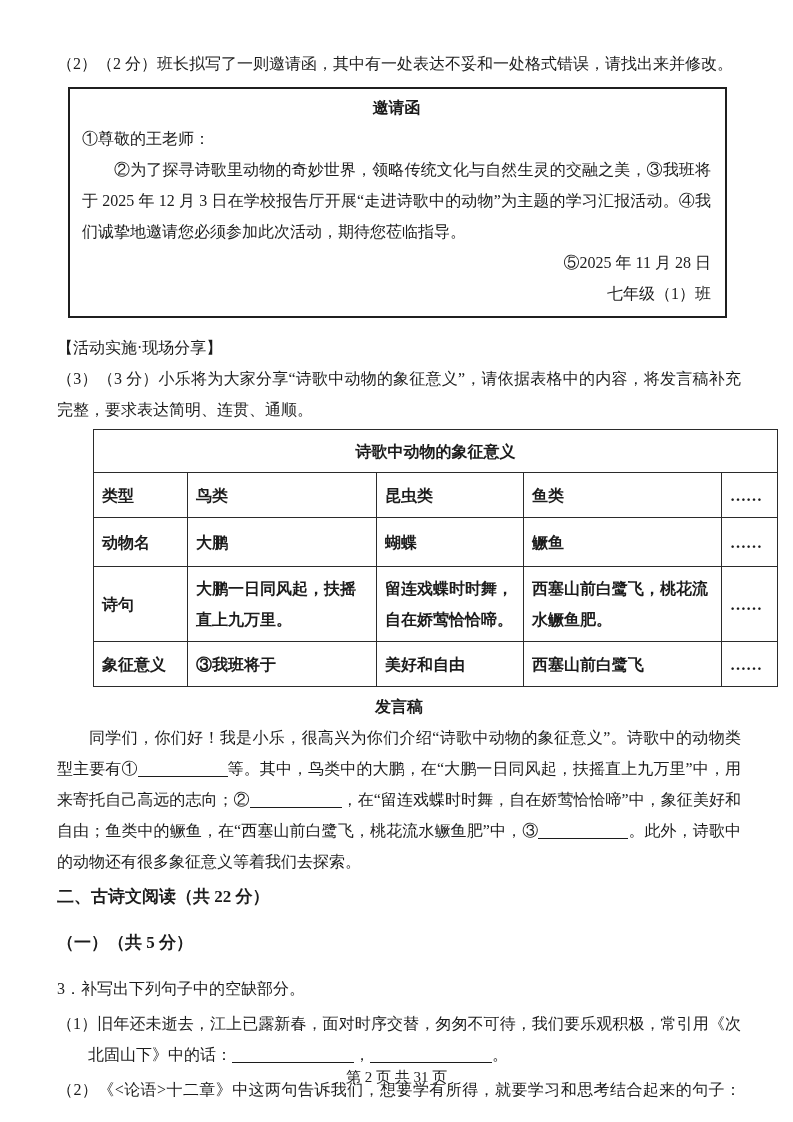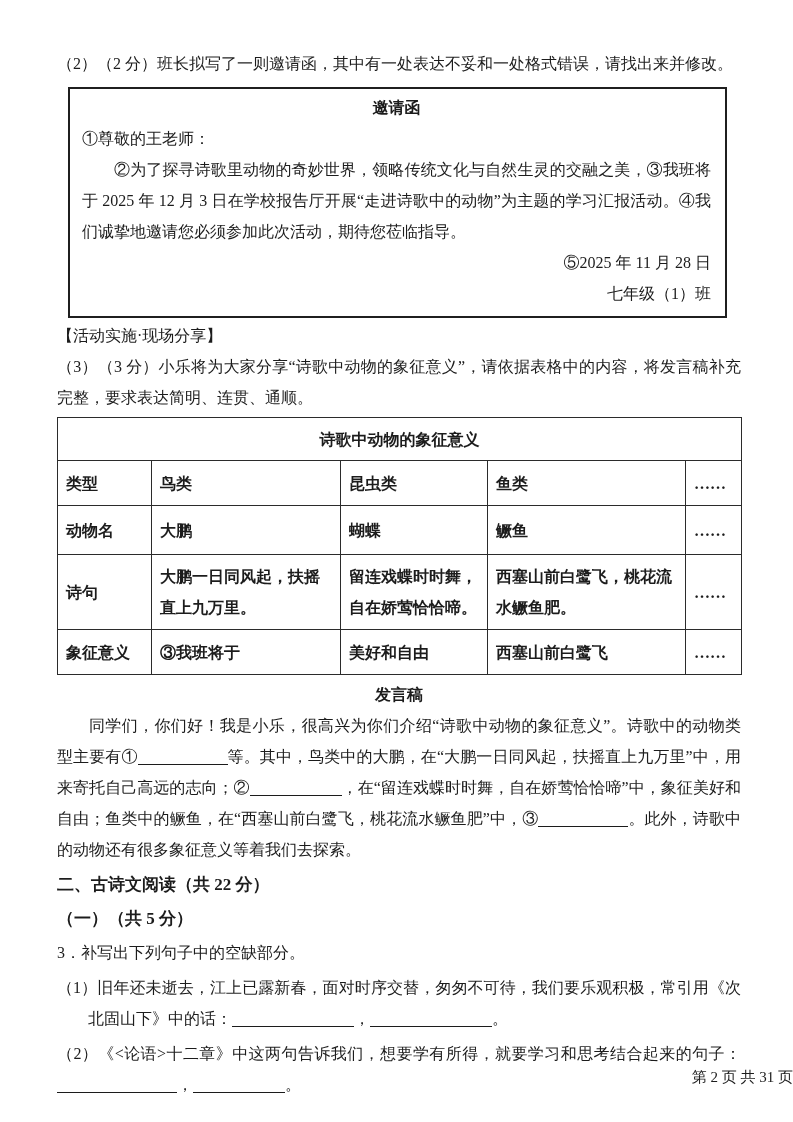--- a/index.html
+++ b/index.html
@@ -25,28 +25,29 @@
   
   .invite-box {
     border: 2px solid #1f1f1f;
     margin: 8px 14px 0 11px;
     padding: 3px 14px 7px 12px;
   }
   .invite-box p { line-height: 31px; }
 
   
   .mt4  { margin-top: 4px; }
-  .mt6  { margin-top: 2px; }
+  .mt6  { margin-top: 14px; }
 
   
   table.sym {
     border-collapse: collapse;
     table-layout: fixed;
     width: 684px;
     margin-top: 4px;
+    margin-left: 36px;
   }
   table.sym td {
     border: 1px solid #2b2b2b;
     font-size: 16px;
     line-height: 31px;
     padding: 2px 8px;
     vertical-align: middle;
     text-align: left;
     overflow: hidden;
     font-weight: bold;
@@ -64,21 +65,21 @@
     height: 15px;
     vertical-align: -3px;
   }
 
   .sec-head { font-size: 17px; font-weight: bold; line-height: 32px; }
   .hang1 { margin-left: 31px; text-indent: -31px; }
 
   .footer {
     position: absolute;
     left: 0; right: 0; top: 1068px;
-    text-align: right;
+    text-align: center;
     font-size: 15px;
     color: #1c1c1c;
   }
 </style>
 </head>
 <body>
 
 <div class="page">
 
   <p>（2）（2 分）班长拟写了一则邀请函，其中有一处表达不妥和一处格式错误，请找出来并修改。</p>

